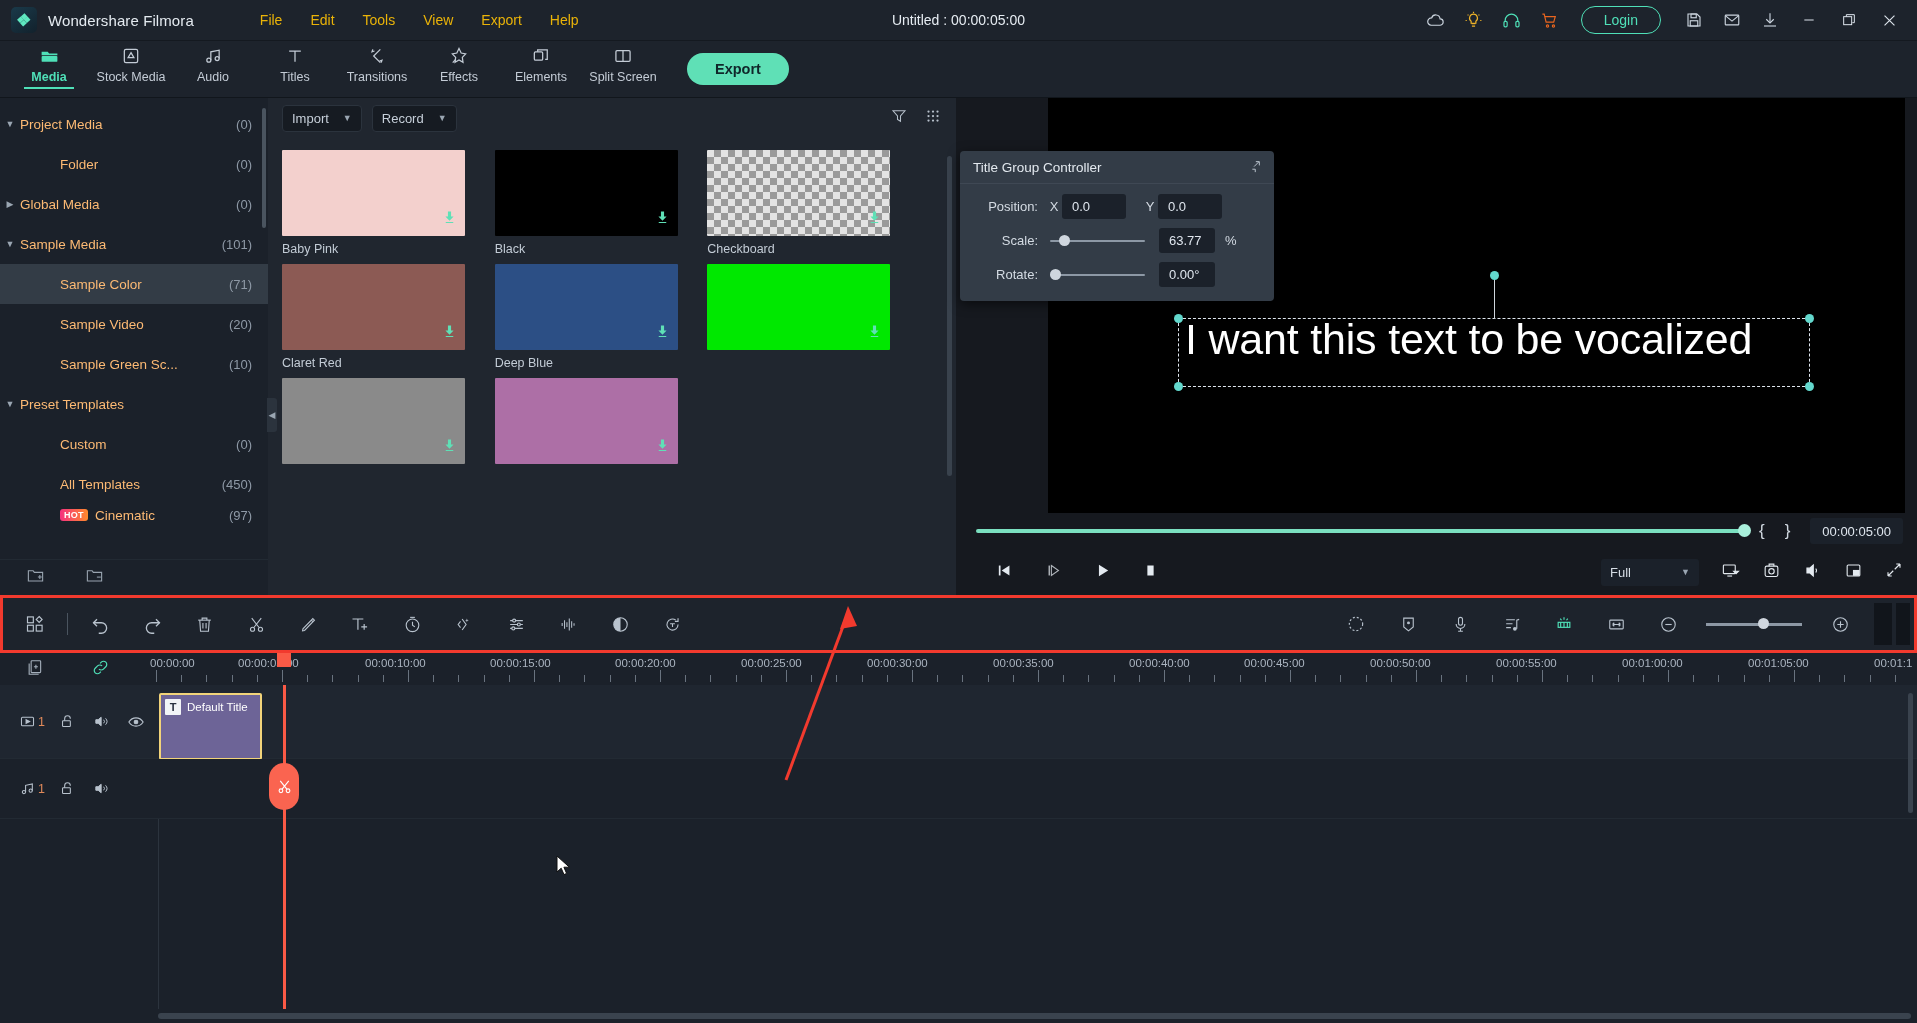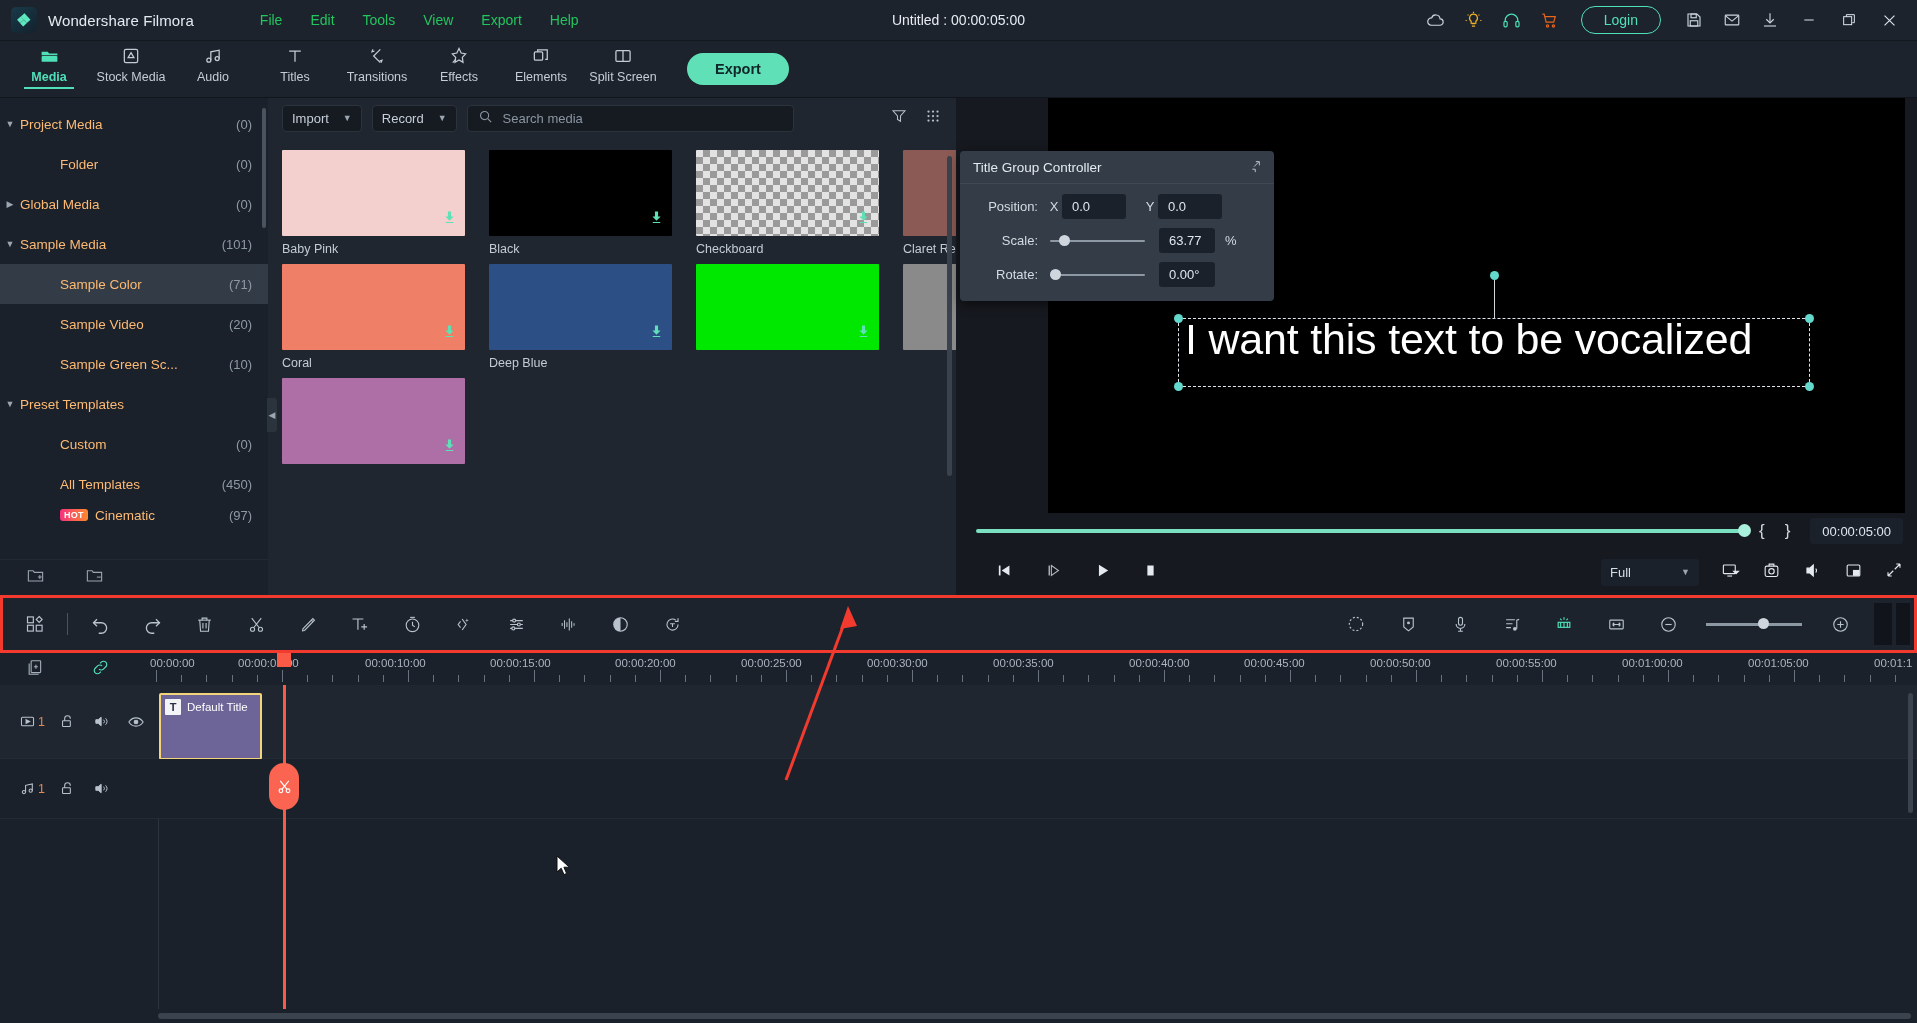--- a/index.html
+++ b/index.html
@@ -18,21 +18,21 @@
     position:relative; flex:0 0 41px; border-bottom:1px solid #141920;
   }
   .logo-box {
     width:26px; height:26px; margin-left:11px; border-radius:5px;
     background:linear-gradient(145deg,#1a3a4a,#12212c);
     display:flex; align-items:center; justify-content:center;
   }
   .logo-glyph { color:#5fe8c0; font-size:17px; line-height:1; transform:skewX(-6deg); font-weight:bold;}
   .brand { margin-left:11px; font-size:15px; color:#e4eaf0; letter-spacing:.1px; }
   .menu { display:flex; margin-left:52px; gap:0px; }
-  .menu-item { font-size:14px; color:#22c55e; padding:4px 14px; cursor:default; }
+  .menu-item { font-size:14px; color:#eab308; padding:4px 14px; cursor:default; }
   .doc-title {
     position:absolute; left:0; right:0; text-align:center;
     font-size:14px; color:#e6ecf2; pointer-events:none;
   }
   .tb-right { margin-left:auto; display:flex; align-items:center; gap:0; padding-right:8px; }
   .tb-ic {
     width:38px; height:38px; display:flex; align-items:center; justify-content:center;
     color:#cdd6e0;
   }
   .tb-ic svg { display:block; }
@@ -100,21 +100,21 @@
     height:27px; background:#161b22; border:1px solid #2c3views; border:1px solid #2b333d; border-radius:4px;
     display:flex; align-items:center; gap:14px; padding:0 9px; font-size:13px; color:#c6cfd9; cursor:pointer;
   }
   .sel-btn .cv { font-size:9px; color:#9aa6b2; }
   .search {
     flex:1; max-width:327px; height:27px; background:#161b22; border:1px solid #2b333d; border-radius:4px;
     display:flex; align-items:center; gap:10px; padding:0 10px; color:#8b95a1; font-size:13px;
   }
   .mp-tools { margin-left:auto; display:flex; align-items:center; gap:16px; padding-right:14px; color:#b6c0cb; }
   .grid {
-    flex:1; display:grid; grid-template-columns:repeat(4,1fr); gap:0px 24px;
+    flex:1; display:grid; grid-template-columns:repeat(3,1fr); gap:0px 24px;
     padding:12px 60px 0 14px; align-content:start; overflow:hidden; position:relative;
   }
   .cell { margin-bottom:8px; }
   .thumb {
     width:183px; height:86px; position:relative; border-radius:1px; overflow:hidden;
   }
   .dl {
     position:absolute; right:8px; bottom:6px; width:15px; color:#5fe0b6;
   }
   .cap { font-size:12.5px; color:#c3ccd6; margin-top:6px; }
@@ -484,29 +484,20 @@
     <div class="mediapanel">
       <div class="mp-top">
         <div class="sel-btn">
           <span>Import</span>
           <span class="cv">▼</span>
         </div>
         <div class="sel-btn">
           <span>Record</span>
           <span class="cv">▼</span>
         </div>
-        <div class="search">
-          <span>
-            <svg width="15" height="15" viewBox="0 0 24 24" fill="none" stroke="currentColor" stroke-width="1.8">
-                <circle cx="10.5" cy="10.5" r="6.5"></circle>
-                <path d="M15.5 15.5L21 21"></path>
-              </svg>
-          </span>
-          <span>Search media</span>
-        </div>
         <div class="mp-tools">
           <span>
             <svg width="18" height="18" viewBox="0 0 24 24" fill="none" stroke="currentColor" stroke-width="1.4">
                 <path d="M4 5h16l-6 7v7l-4-2.5V12z"></path>
               </svg>
           </span>
           <span>
             <svg width="18" height="18" viewBox="0 0 24 24" fill="currentColor">
                 <circle cx="6" cy="6" r="1.5"></circle>
                 <circle cx="12" cy="6" r="1.5"></circle>
@@ -559,31 +550,20 @@
         <div class="cell">
           <div class="thumb" style="background:#8c5a54">
             <span class="dl">
               <svg width="15" height="18" viewBox="0 0 24 24" fill="currentColor">
                   <path d="M9.5 3h5v8h4L12 18 5.5 11h4z"></path>
                   <rect x="6" y="20" width="12" height="1.6"></rect>
                 </svg>
             </span>
           </div>
           <div class="cap">Claret Red</div>
-        </div>
-        <div class="cell">
-          <div class="thumb" style="background:#f07f68">
-            <span class="dl">
-              <svg width="15" height="18" viewBox="0 0 24 24" fill="currentColor">
-                  <path d="M9.5 3h5v8h4L12 18 5.5 11h4z"></path>
-                  <rect x="6" y="20" width="12" height="1.6"></rect>
-                </svg>
-            </span>
-          </div>
-          <div class="cap">Coral</div>
         </div>
         <div class="cell">
           <div class="thumb" style="background:#2c4f85">
             <span class="dl">
               <svg width="15" height="18" viewBox="0 0 24 24" fill="currentColor">
                   <path d="M9.5 3h5v8h4L12 18 5.5 11h4z"></path>
                   <rect x="6" y="20" width="12" height="1.6"></rect>
                 </svg>
             </span>
           </div>

